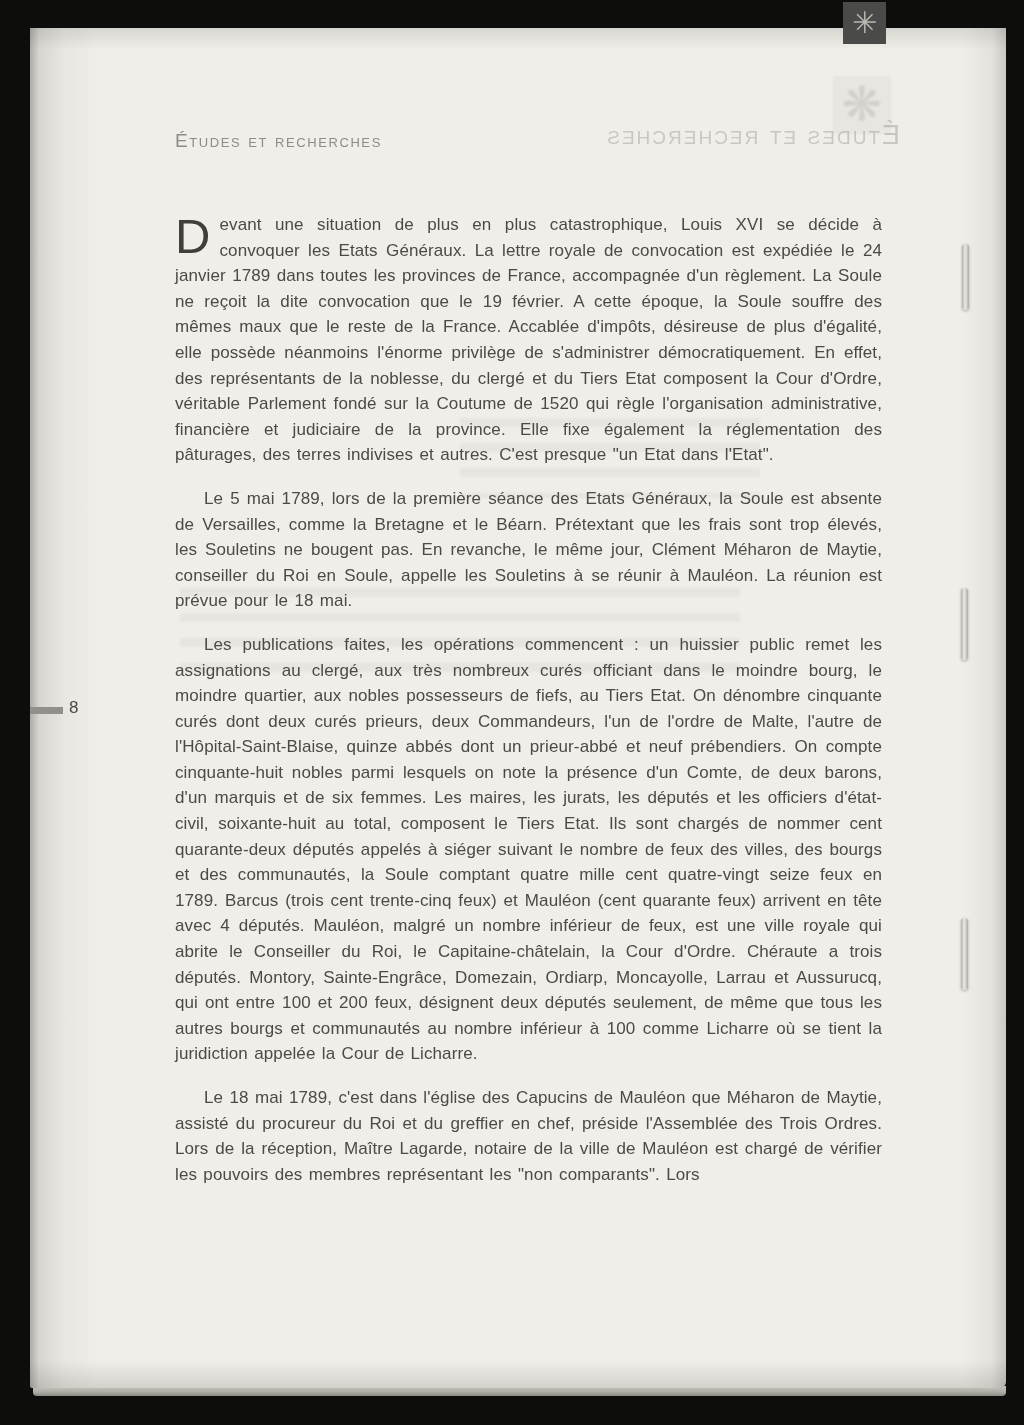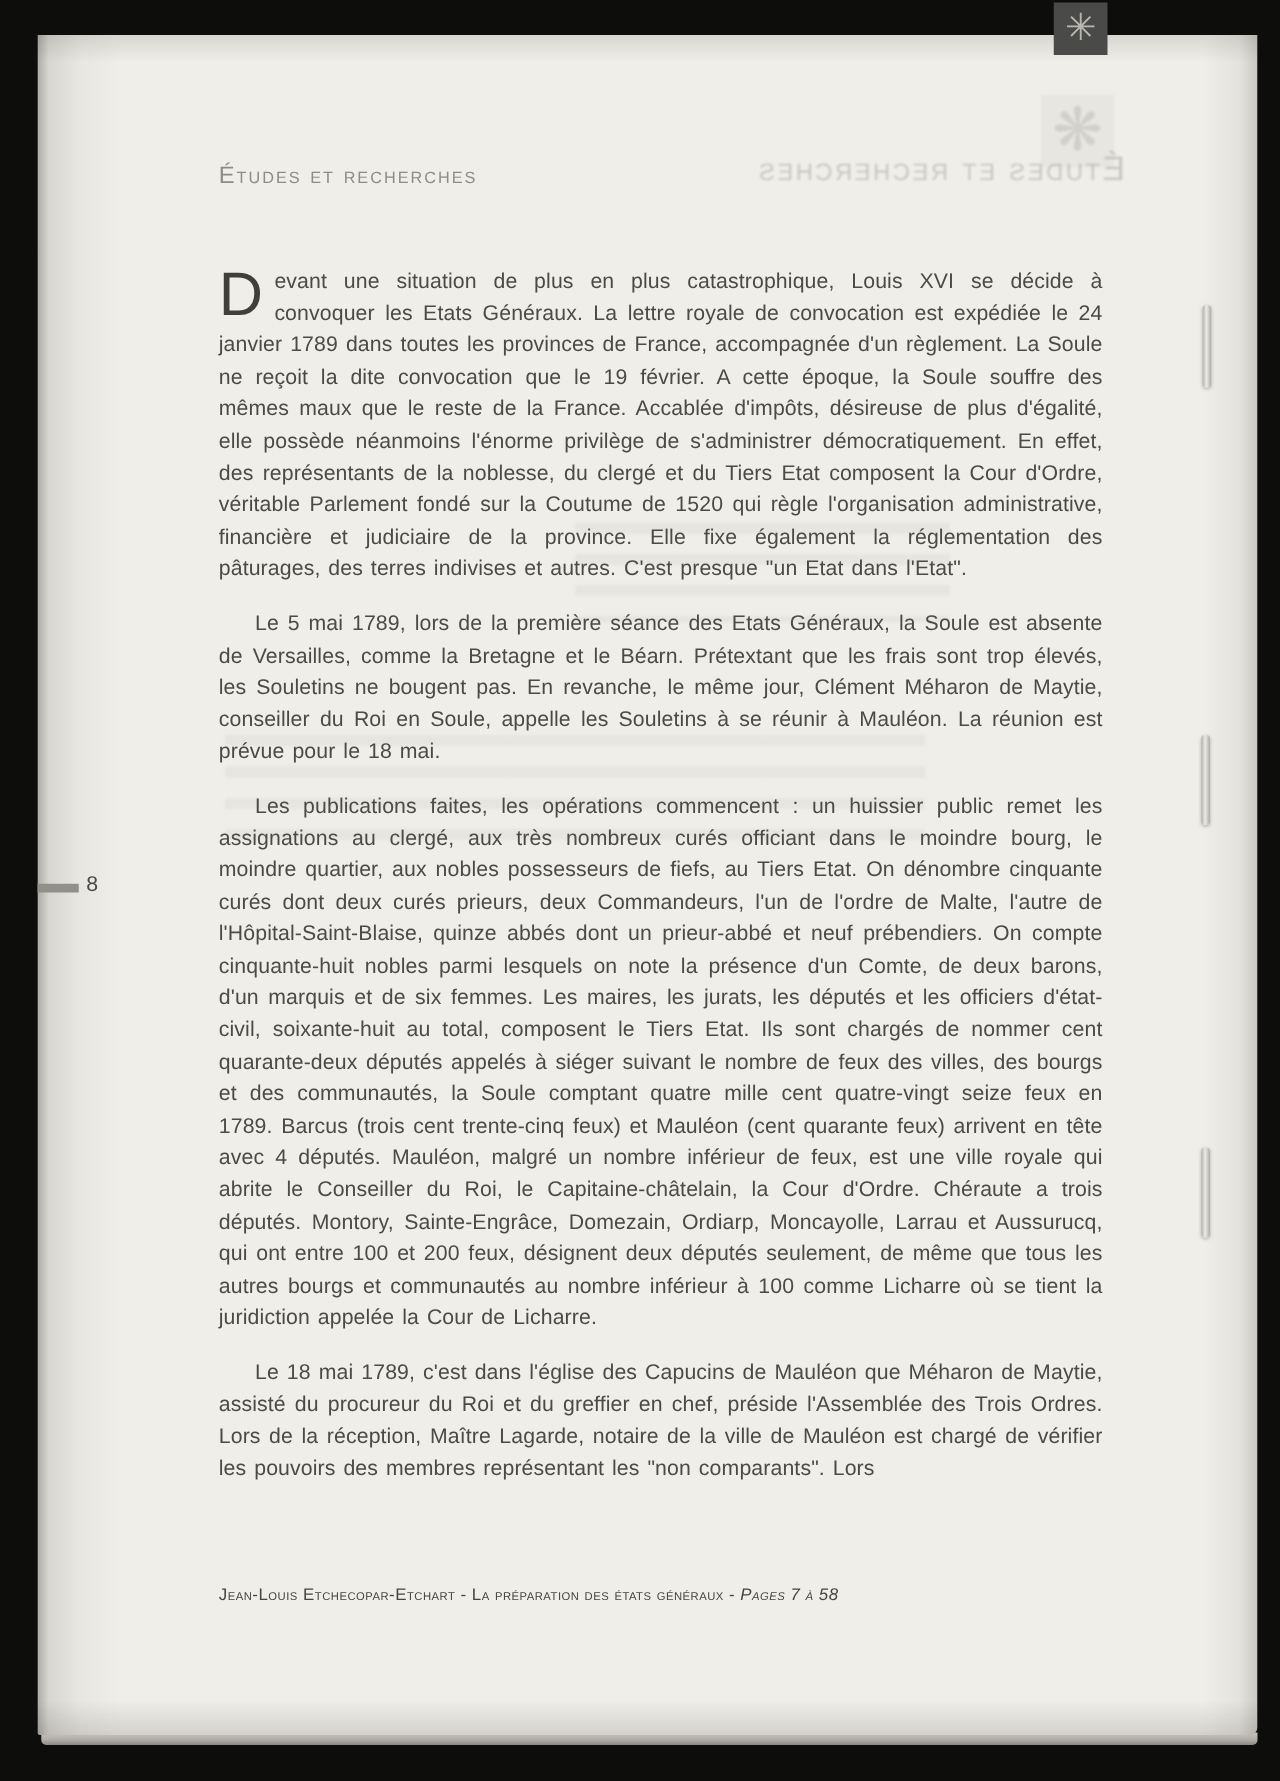--- a/index.html
+++ b/index.html
@@ -147,17 +147,14 @@
 
   <div class="textblock">
     <p>
       <span class="dropcap">D</span><span>evant une situation de plus en plus catastrophique, Louis XVI se décide à convoquer les Etats Généraux. La lettre royale de convocation est expédiée le 24 janvier 1789 dans toutes les provinces de France, accompagnée d'un règlement. La Soule ne reçoit la dite convocation que le 19 février. A cette époque, la Soule souffre des mêmes maux que le reste de la France. Accablée d'impôts, désireuse de plus d'égalité, elle possède néanmoins l'énorme privilège de s'administrer démocratiquement. En effet, des représentants de la noblesse, du clergé et du Tiers Etat composent la Cour d'Ordre, véritable Parlement fondé sur la Coutume de 1520 qui règle l'organisation administrative, financière et judiciaire de la province. Elle fixe également la réglementation des pâturages, des terres indivises et autres. C'est presque "un Etat dans l'Etat".</span>
     </p>
     <p class="indent">Le 5 mai 1789, lors de la première séance des Etats Généraux, la Soule est absente de Versailles, comme la Bretagne et le Béarn. Prétextant que les frais sont trop élevés, les Souletins ne bougent pas. En revanche, le même jour, Clément Méharon de Maytie, conseiller du Roi en Soule, appelle les Souletins à se réunir à Mauléon. La réunion est prévue pour le 18 mai.</p>
     <p class="indent">Les publications faites, les opérations commencent : un huissier public remet les assignations au clergé, aux très nombreux curés officiant dans le moindre bourg, le moindre quartier, aux nobles possesseurs de fiefs, au Tiers Etat. On dénombre cinquante curés dont deux curés prieurs, deux Commandeurs, l'un de l'ordre de Malte, l'autre de l'Hôpital-Saint-Blaise, quinze abbés dont un prieur-abbé et neuf prébendiers. On compte cinquante-huit nobles parmi lesquels on note la présence d'un Comte, de deux barons, d'un marquis et de six femmes. Les maires, les jurats, les députés et les officiers d'état-civil, soixante-huit au total, composent le Tiers Etat. Ils sont chargés de nommer cent quarante-deux députés appelés à siéger suivant le nombre de feux des villes, des bourgs et des communautés, la Soule comptant quatre mille cent quatre-vingt seize feux en 1789. Barcus (trois cent trente-cinq feux) et Mauléon (cent quarante feux) arrivent en tête avec 4 députés. Mauléon, malgré un nombre inférieur de feux, est une ville royale qui abrite le Conseiller du Roi, le Capitaine-châtelain, la Cour d'Ordre. Chéraute a trois députés. Montory, Sainte-Engrâce, Domezain, Ordiarp, Moncayolle, Larrau et Aussurucq, qui ont entre 100 et 200 feux, désignent deux députés seulement, de même que tous les autres bourgs et communautés au nombre inférieur à 100 comme Licharre où se tient la juridiction appelée la Cour de Licharre.</p>
     <p class="indent spaced">Le 18 mai 1789, c'est dans l'église des Capucins de Mauléon que Méharon de Maytie, assisté du procureur du Roi et du greffier en chef, préside l'Assemblée des Trois Ordres. Lors de la réception, Maître Lagarde, notaire de la ville de Mauléon est chargé de vérifier les pouvoirs des membres représentant les "non comparants". Lors</p>
   </div>
 
-  <div class="footer">
-    <span>Jean-Louis Etchecopar-Etchart - La préparation des états généraux - </span><span class="pages">Pages 7 à 58</span>
-  </div>
 
 </div>
 
 </body></html>

